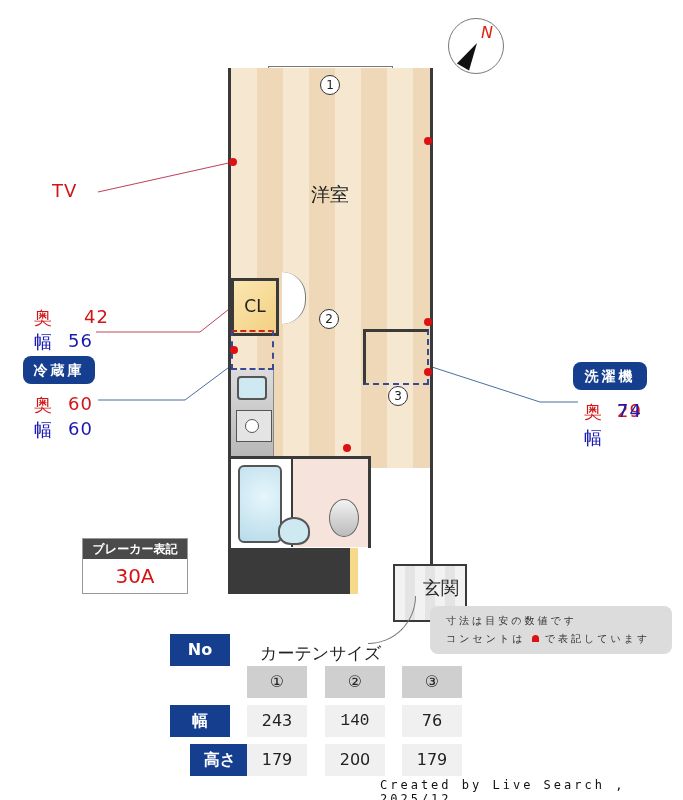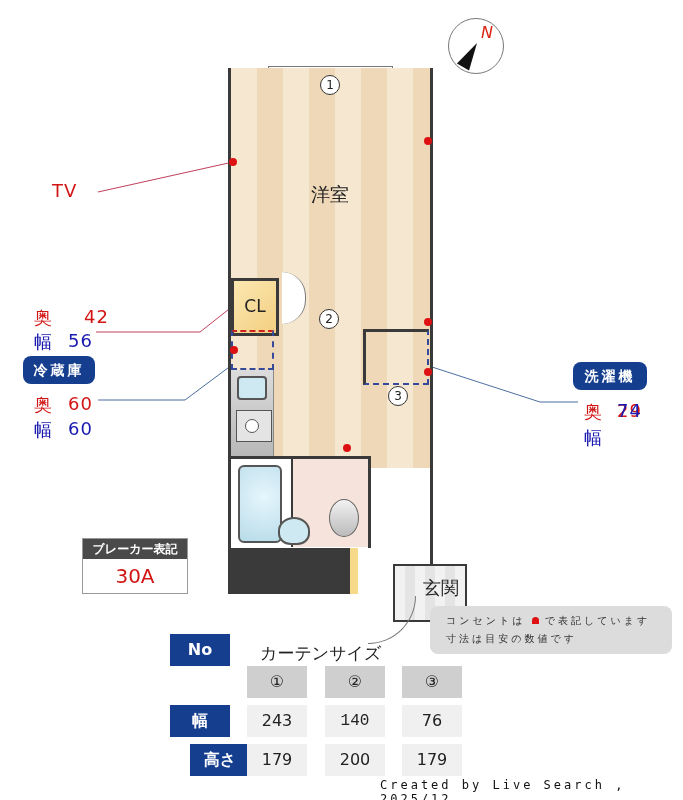--- a/index.html
+++ b/index.html
@@ -143,26 +143,26 @@
 <div class="dim-text label-red" style="left:617px;top:400px;">29</div>
 <div class="dim-text label-blue" style="left:584px;top:426px;">幅</div>
 <div class="dim-text label-blue" style="left:617px;top:400px;text-align:center;">74</div>
 
 <div class="breaker">
   <div class="breaker-title">ブレーカー表記</div>
   <div class="breaker-value">30A</div>
 </div>
 
 <div class="note">
+  <div>寸法は目安の数値です</div>
   <div>
     <span>コンセントは</span>
     <span class="note-dot"></span>
     <span>で表記しています</span>
   </div>
-  <div>寸法は目安の数値です</div>
 </div>
 
 <div class="curtain-title">カーテンサイズ</div>
 
 <div class="tbl-cell tbl-head" style="left:170px;top:634px;">No</div>
 <div class="tbl-cell tbl-no" style="left:247px;top:666px;">①</div>
 <div class="tbl-cell tbl-no" style="left:325px;top:666px;">②</div>
 <div class="tbl-cell tbl-no" style="left:402px;top:666px;">③</div>
 
 <div class="tbl-cell tbl-head" style="left:170px;top:705px;">幅</div>

